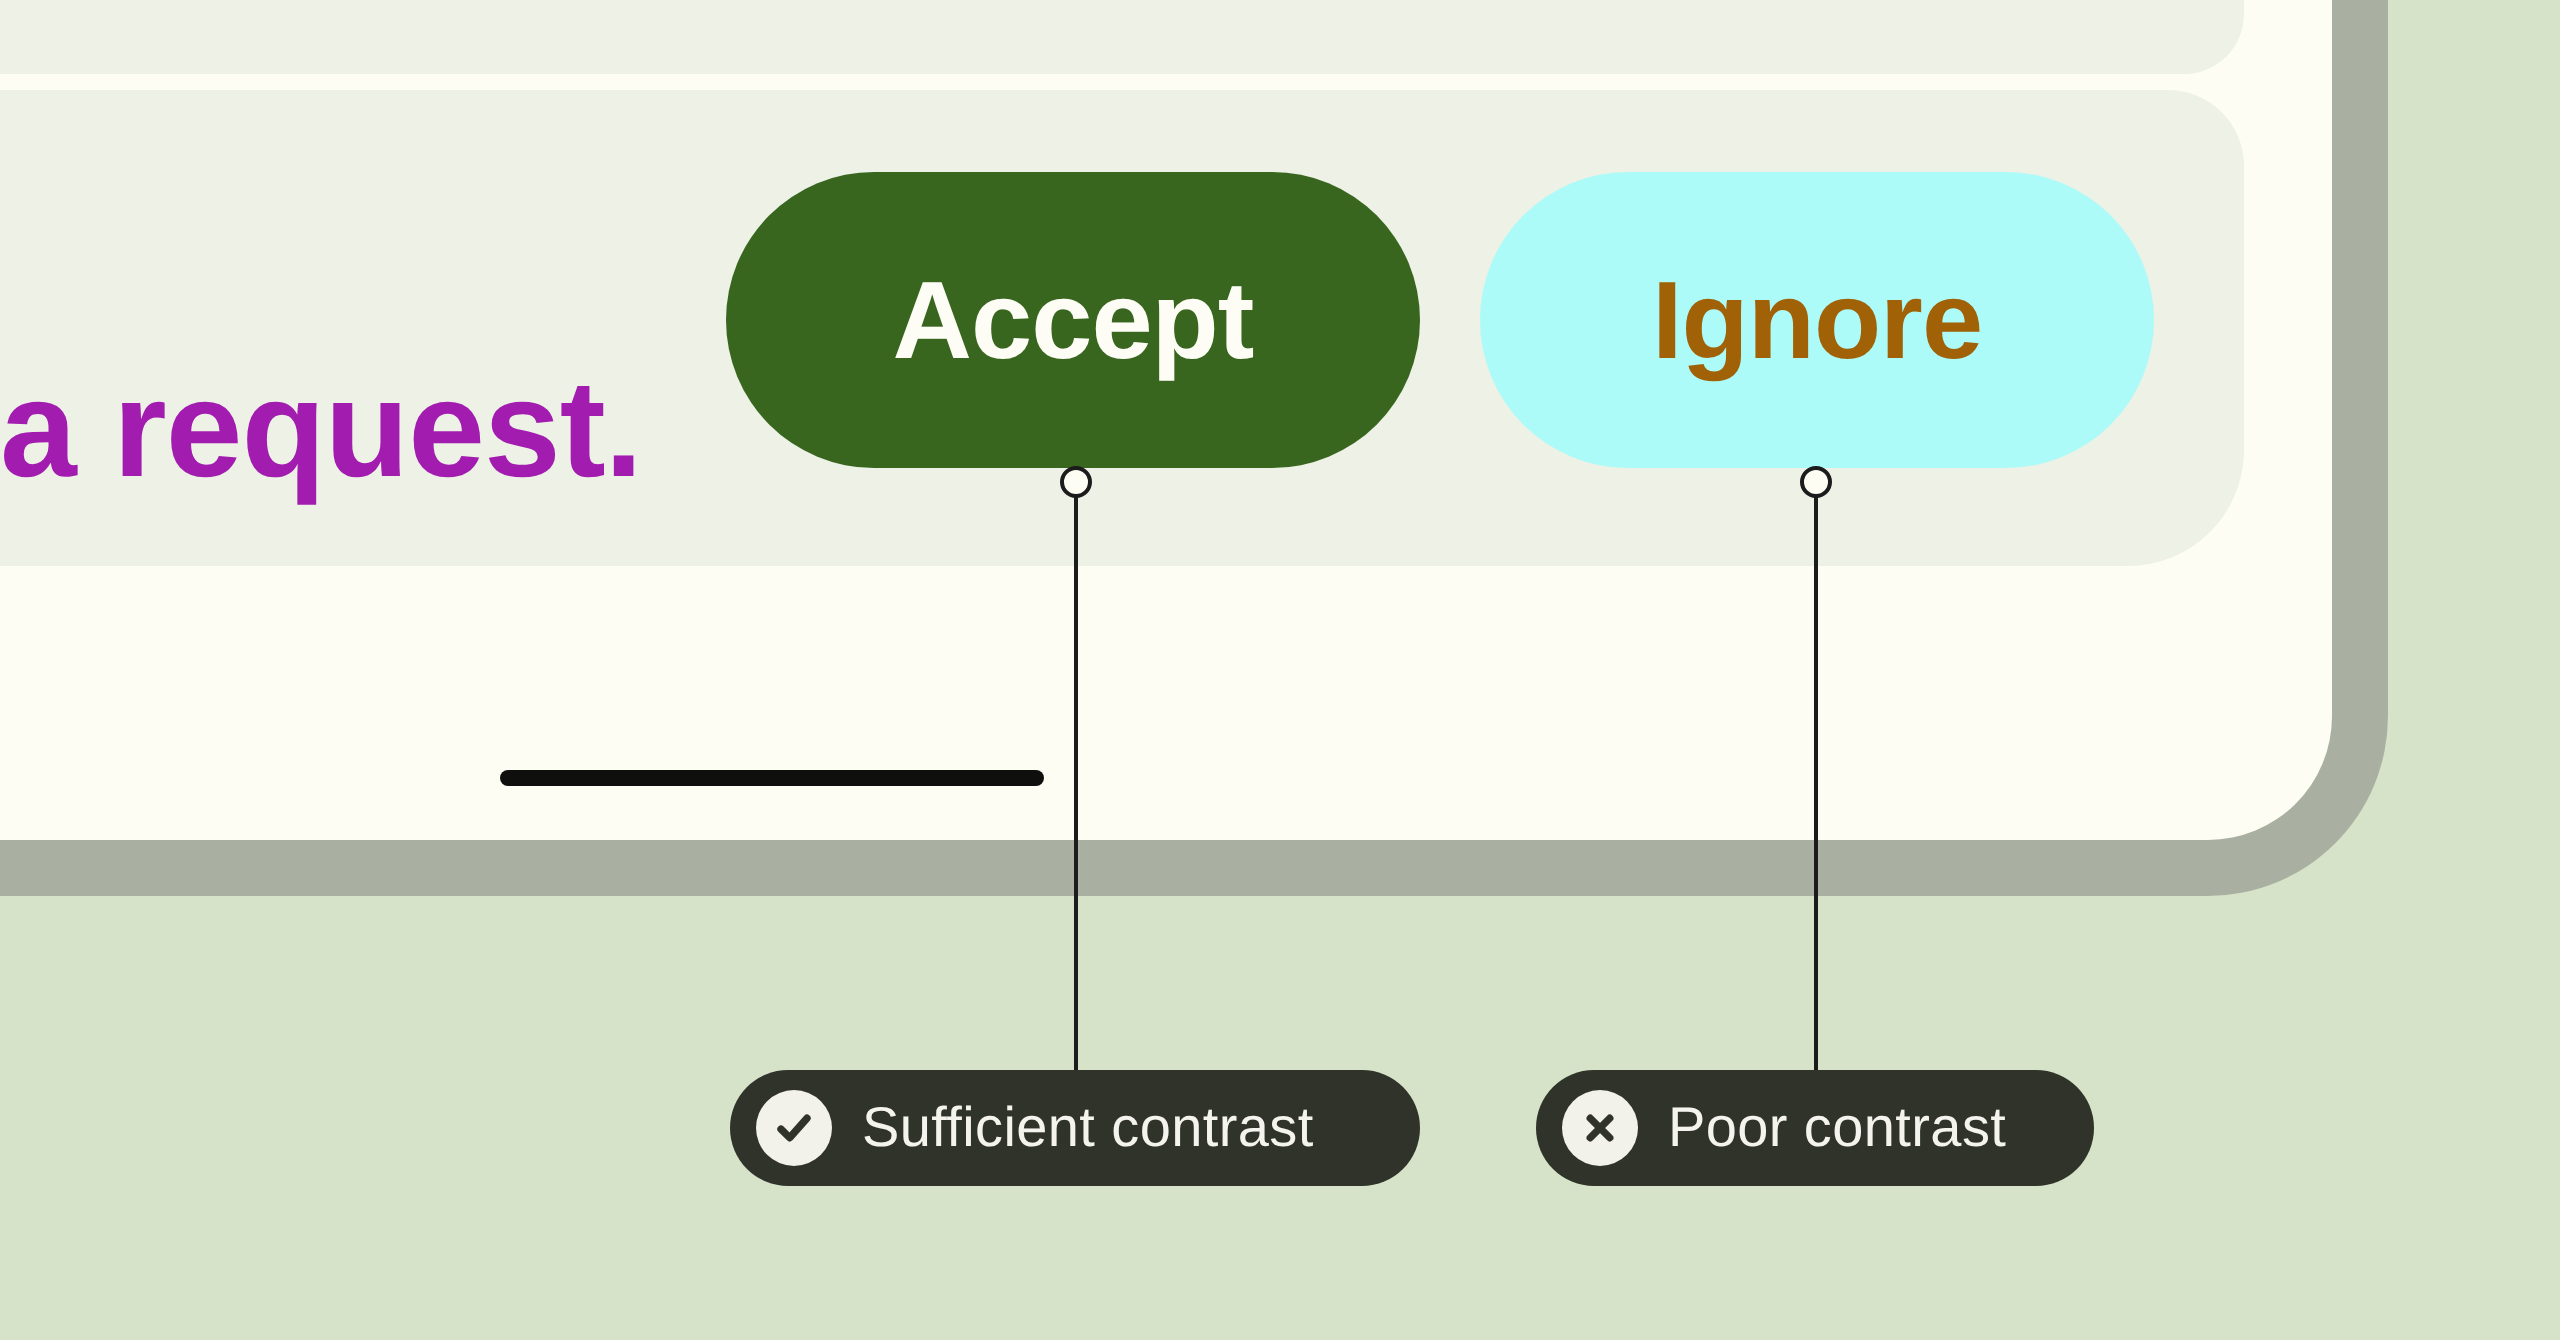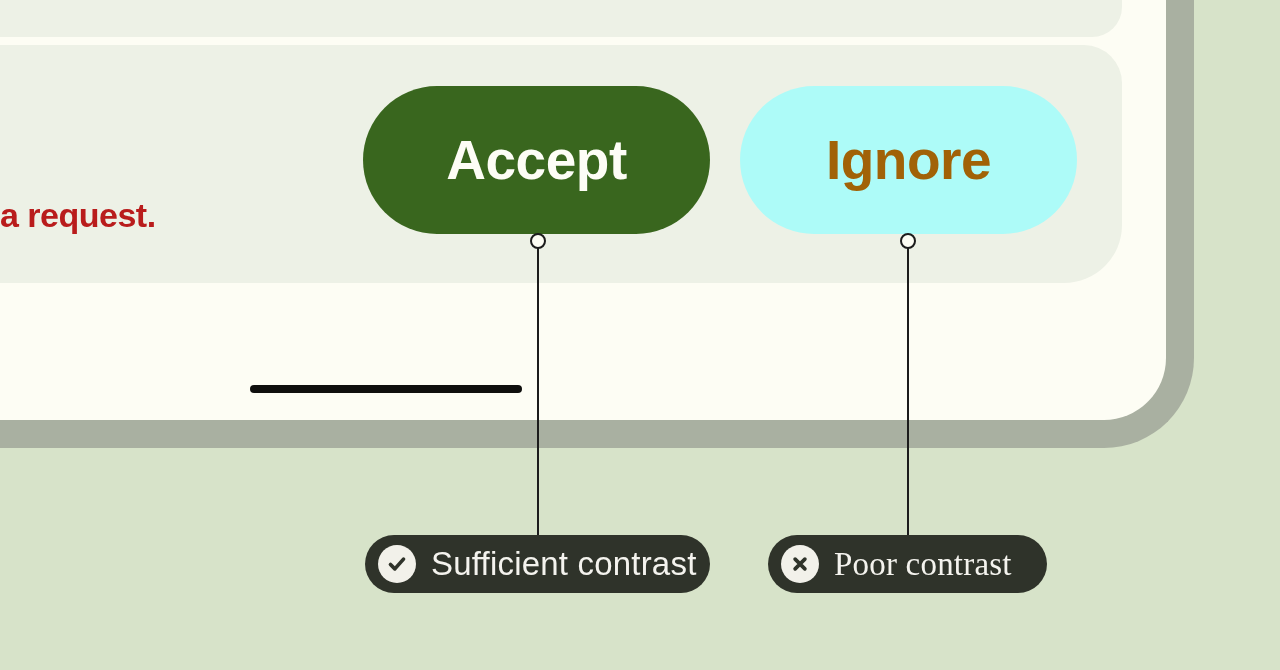--- a/index.html
+++ b/index.html
@@ -37,25 +37,25 @@
     position: absolute;
     left: -20px; top: 45px;
     width: 1142px; height: 238px;
     background: #edf1e6;
     border-top-right-radius: 38px;
     border-bottom-right-radius: 58px;
   }
   .snippet {
     position: absolute;
     left: 20px; top: 144px;
-    font-size: 34px;
+    font-size: 69px;
     line-height: 52px;
     font-weight: 700;
     letter-spacing: -0.5px;
-    color: #b91c1c;
+    color: #a21caf;
     white-space: nowrap;
   }
   .pill-btn {
     position: absolute;
     top: 86px; height: 148px;
     border-radius: 74px;
     display: flex; align-items: center; justify-content: center;
     font-size: 55px; font-weight: 700; letter-spacing: -0.5px;
     cursor: default;
   }
@@ -93,32 +93,32 @@
     position: absolute;
     top: 535px; height: 58px;
     box-sizing: border-box;
     border-radius: 29px;
     background: #2f332a;
     display: flex; align-items: center;
     padding-left: 13px;
     gap: 15px;
   }
   .ann-sufficient { left: 365px; width: 345px; }
-  .ann-poor { left: 768px; width: 279px; font-family: Liberation Serif, serif; }
+  .ann-poor { left: 768px; width: 279px; }
   .ann-icon {
     width: 38px; height: 38px;
     border-radius: 50%;
     background: #f2f1ea;
     display: flex; align-items: center; justify-content: center;
     flex: 0 0 auto;
   }
   .ann-icon svg { display: block; }
   .ann-label {
     color: #f4f3ee;
-    font-size: 33px;
+    font-size: 28px;
     letter-spacing: 0.2px;
     white-space: nowrap;
   }
 </style>
 </head>
 <body>
 
 <div class="stage">
 
   <div class="phone"></div>

